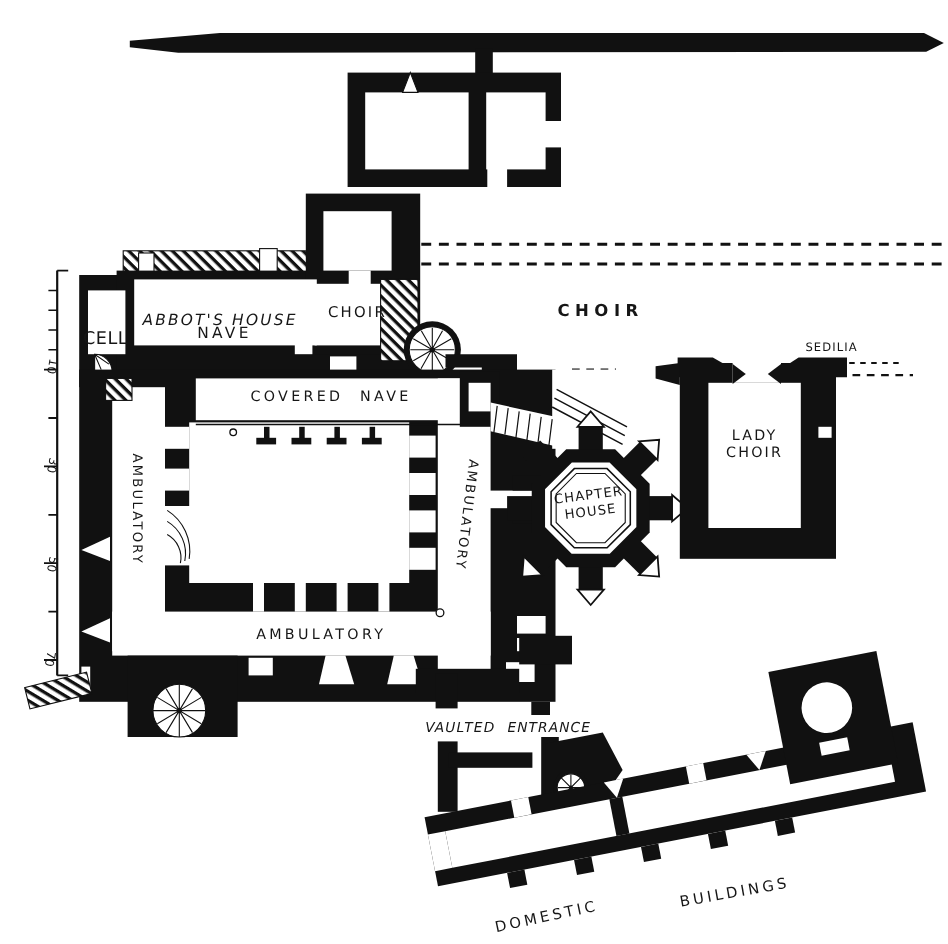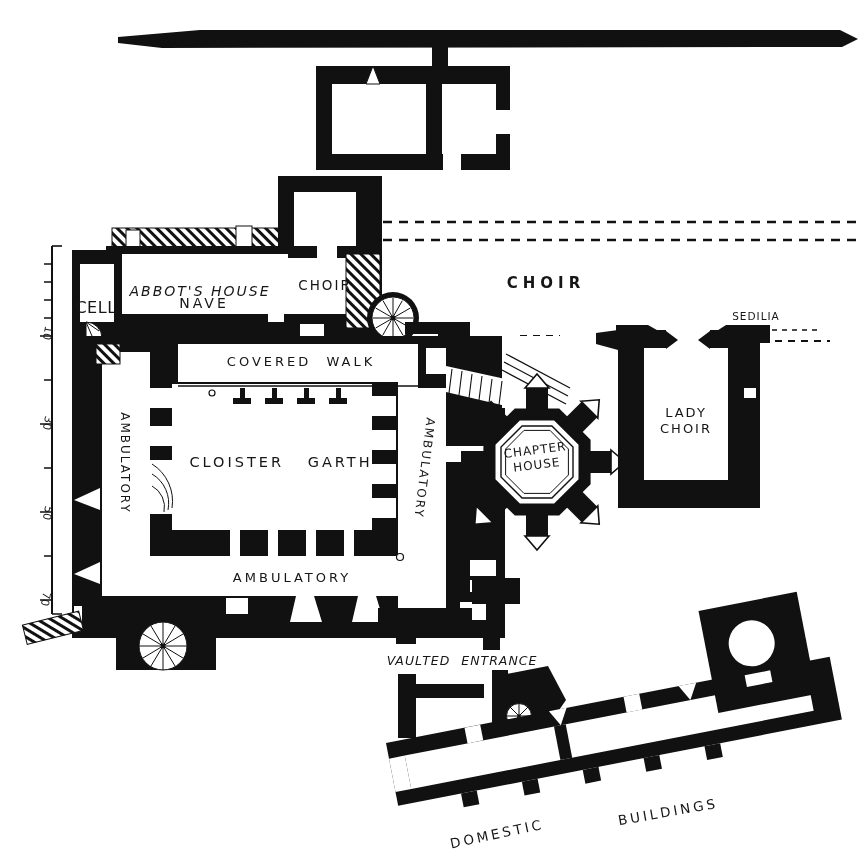--- a/index.html
+++ b/index.html
@@ -253,30 +253,29 @@
     <rect x="24" y="618" width="58" height="20" fill="url(#hatch)" stroke="#111" stroke-width="1"></rect>
   </g>
 </svg>
 
   <div class="lbl" style="left:204px;top:272px;font-size:14px;letter-spacing:3px;margin-top:32px;">NAVE</div>
   <div class="lbl" style="left:200px;top:292px;font-size:14px;letter-spacing:2px;font-style:italic;">ABBOT'S HOUSE</div>
   <div class="lbl" style="left:96px;top:308px;font-size:16px;letter-spacing:0.5px;">CELL</div>
   <div class="lbl" style="left:325px;top:285px;font-size:13.5px;letter-spacing:2px;">CHOIR</div>
   <div class="lbl" style="left:546px;top:283px;font-size:15px;letter-spacing:5px;font-weight:bold;">CHOIR</div>
   <div class="lbl" style="left:756px;top:317px;font-size:10.5px;letter-spacing:1px;">SEDILIA</div>
-  <div class="lbl" style="left:301px;top:362px;font-size:13px;letter-spacing:3px;word-spacing:8px;">COVERED WALK</div>
+  <div class="lbl" style="left:301px;top:362px;font-size:13px;letter-spacing:3px;word-spacing:8px;">COVERED NAVE</div>
   <div class="lbl rot90" style="left:124px;top:463px;font-size:12px;letter-spacing:2px;">AMBULATORY</div>
   <div class="lbl rot97" style="left:424px;top:468px;font-size:12px;letter-spacing:2px;">AMBULATORY</div>
   <div class="lbl" style="left:292px;top:578px;font-size:13px;letter-spacing:3px;">AMBULATORY</div>
-  <div class="lbl" style="left:281px;top:462px;font-size:14.5px;letter-spacing:3px;word-spacing:16px;">CLOISTER GARTH</div>
   <div class="lbl rotm7 center" style="left:536px;top:458px;font-size:12px;letter-spacing:1px;">
     <div>CHAPTER</div>
     <div>HOUSE</div>
   </div>
-  <div class="lbl center" style="left:686px;top:405px;font-size:13px;letter-spacing:2px;margin-top:16px;">
+  <div class="lbl center" style="left:686px;top:405px;font-size:13px;letter-spacing:2px;">
     <div>LADY</div>
     <div>CHOIR</div>
   </div>
   <div class="lbl" style="left:462px;top:661px;font-size:12.5px;letter-spacing:1px;word-spacing:6px;font-style:italic;">VAULTED ENTRANCE</div>
   <div class="lbl rotm12" style="left:497px;top:834px;font-size:13.5px;letter-spacing:3px;">DOMESTIC</div>
   <div class="lbl rotm10" style="left:668px;top:812px;font-size:13.5px;letter-spacing:3px;">BUILDINGS</div>
 
   <div class="lbl rot100" style="left:47px;top:333px;font-size:11px;">10</div>
   <div class="lbl rot100" style="left:47px;top:423px;font-size:11px;">30</div>
   <div class="lbl rot100" style="left:47px;top:513px;font-size:11px;">50</div>

